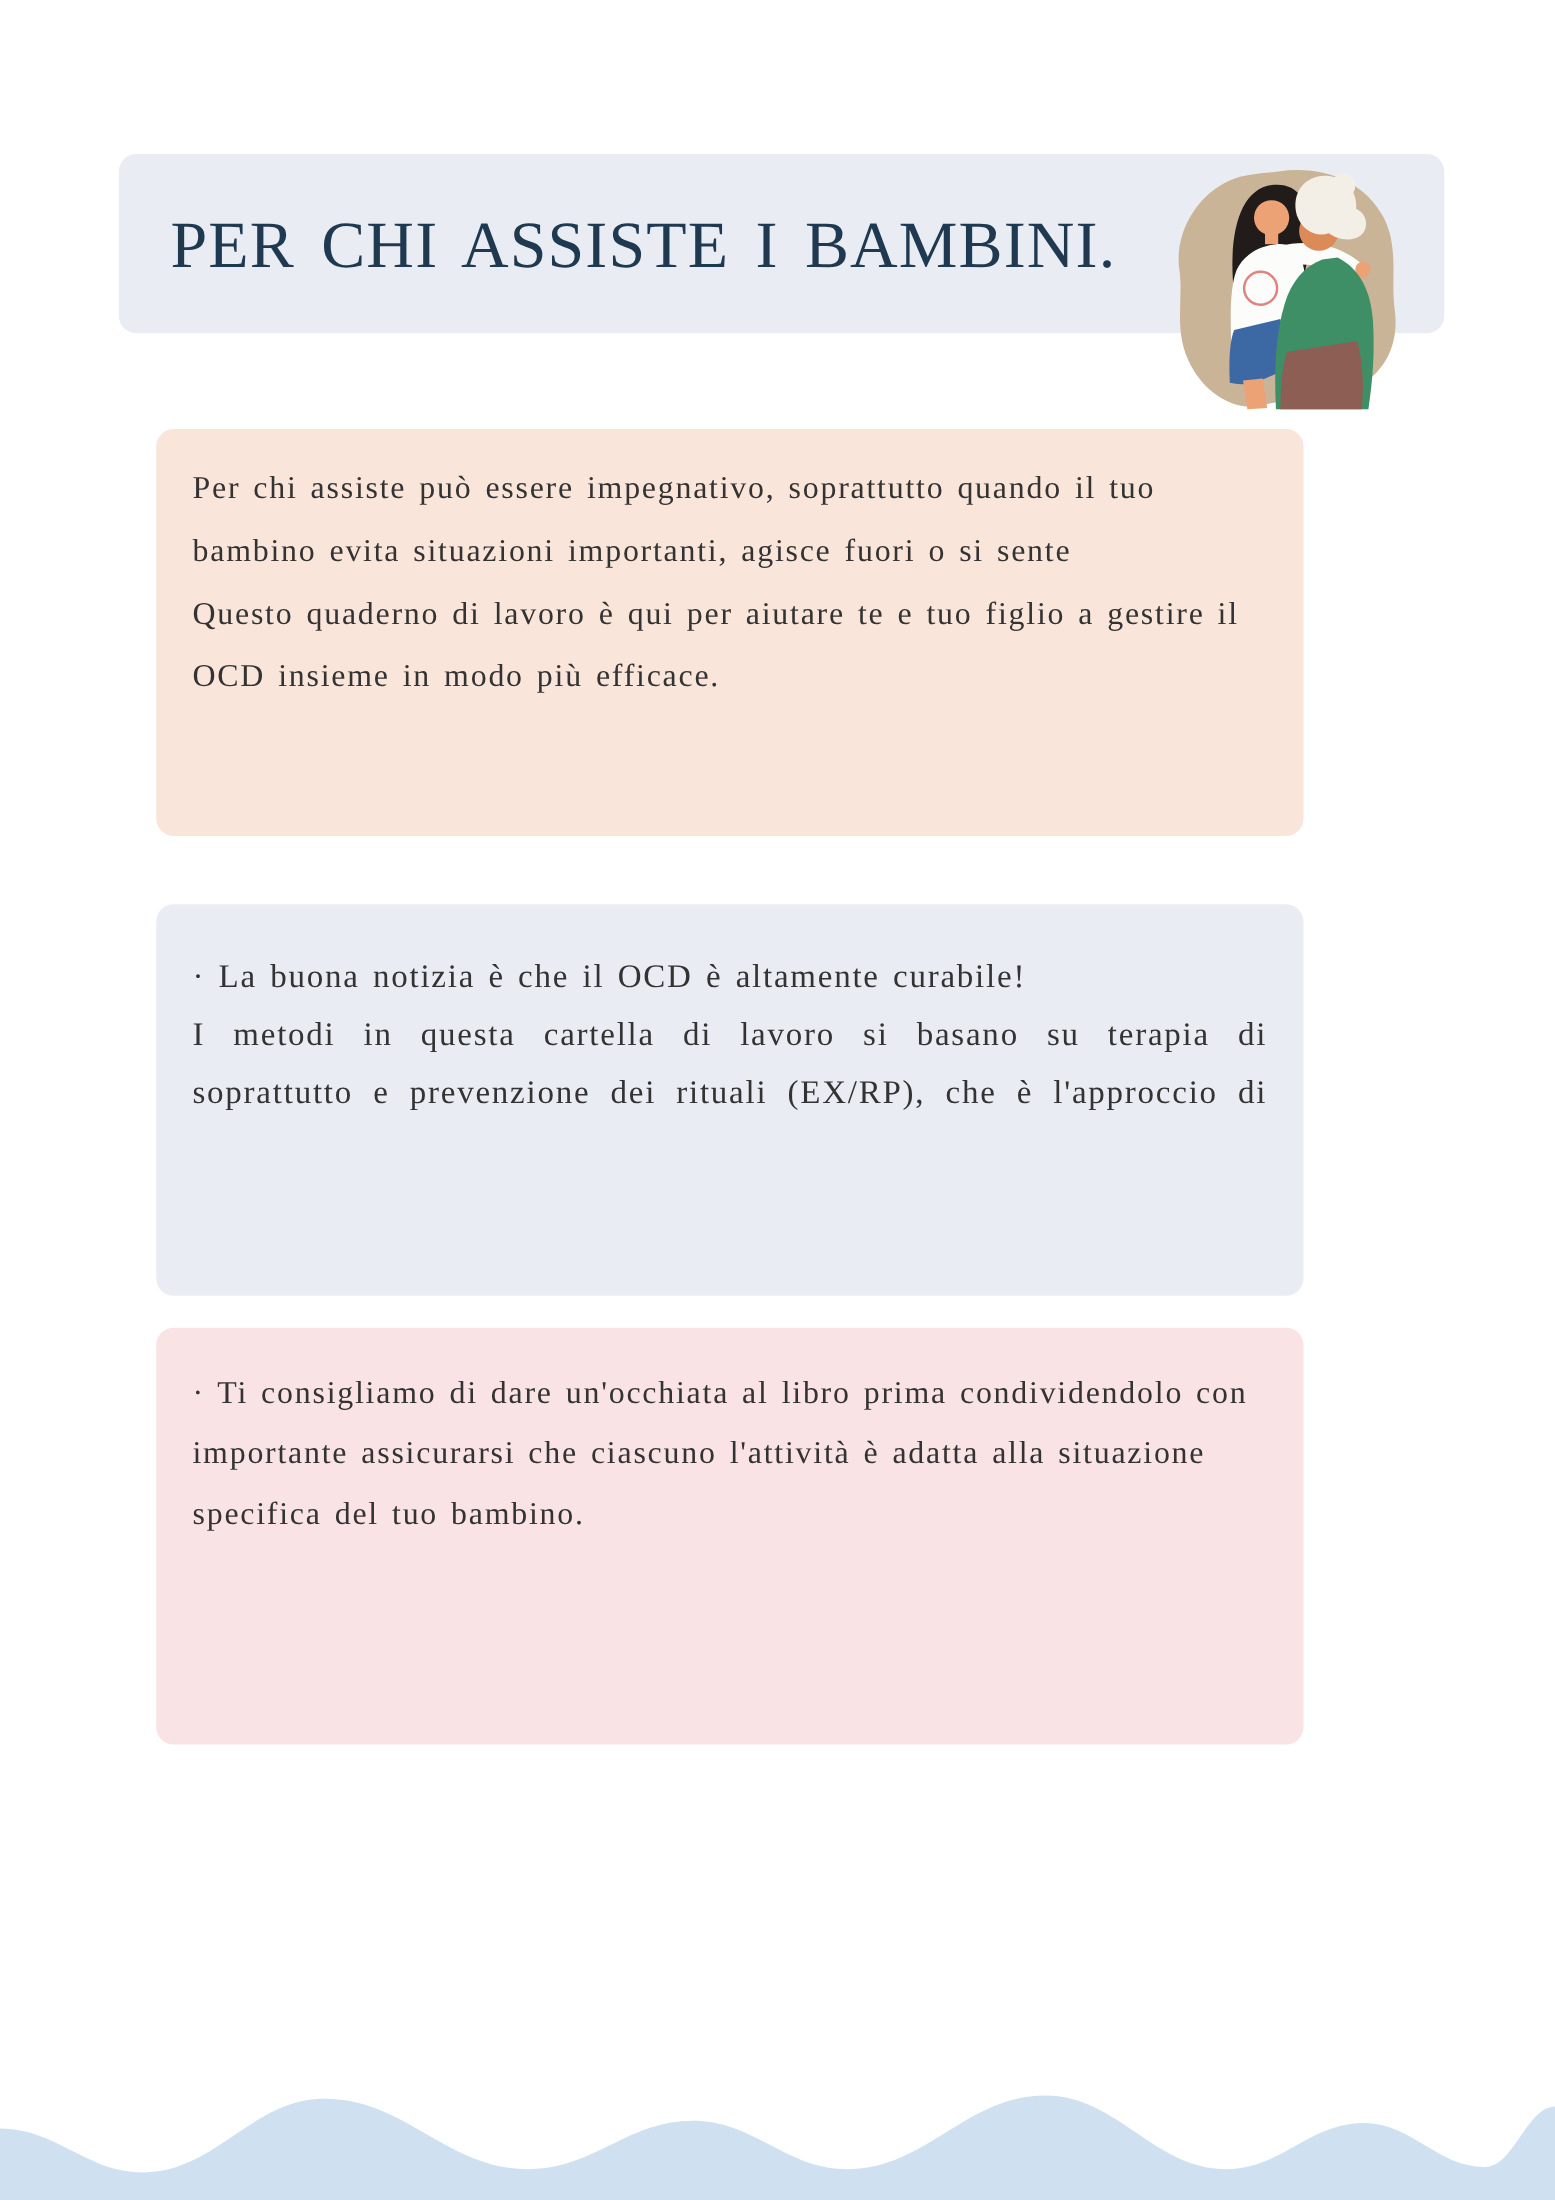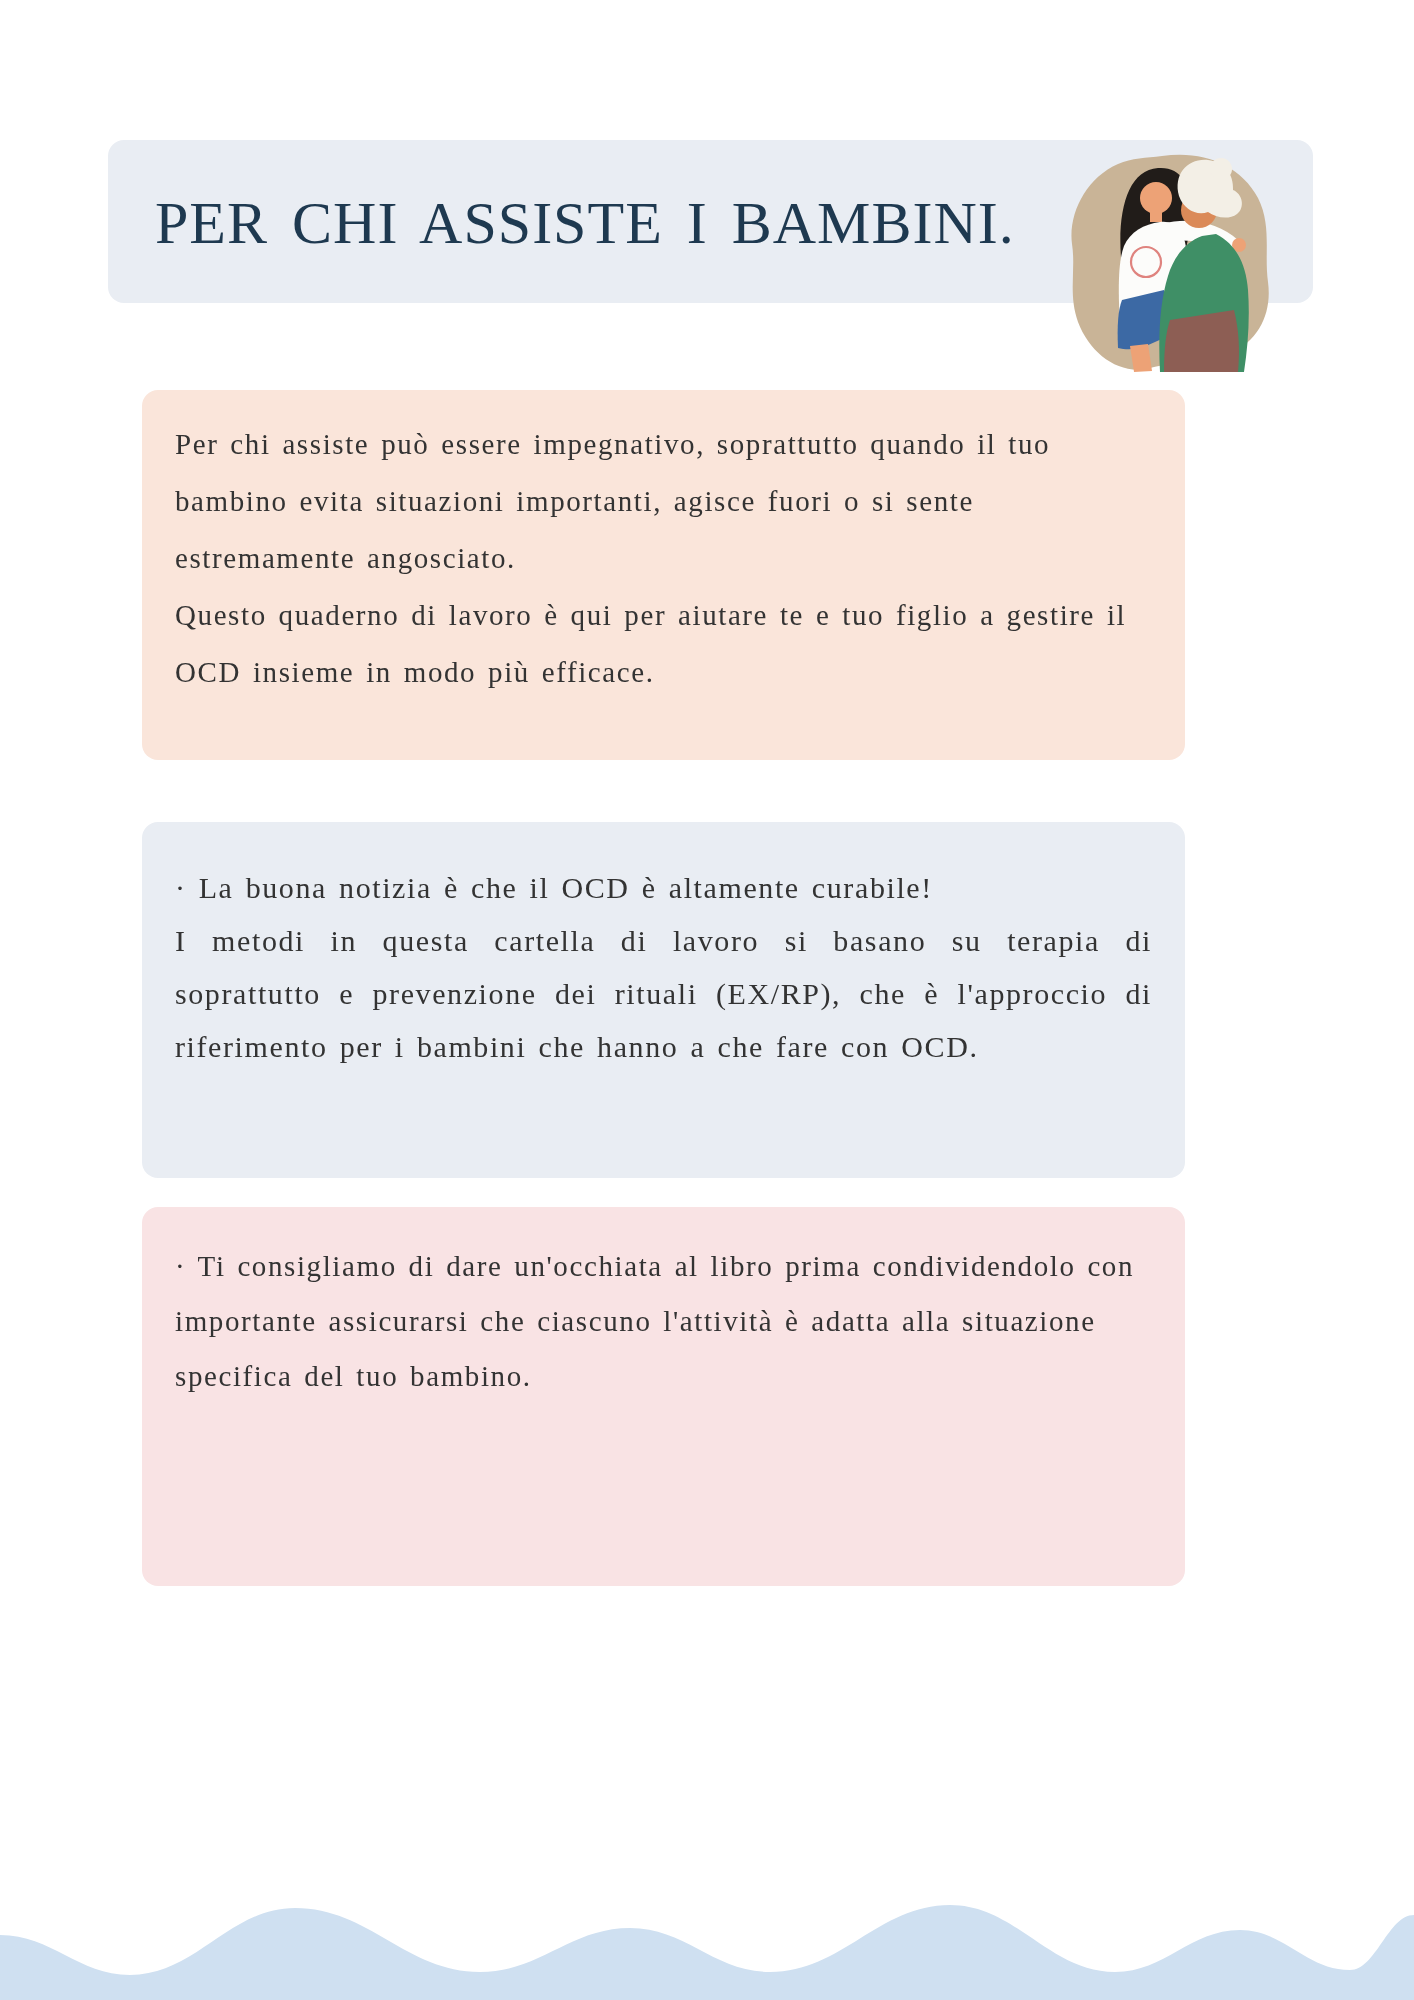--- a/index.html
+++ b/index.html
@@ -89,30 +89,28 @@
     <path d="M98,222 C96,184 98,152 106,126 C112,106 124,92 140,86 L154,84 C174,94 184,114 186,140 C188,168 186,196 182,222 Z" fill="#3f8f66"></path>
     <path d="M102,222 C102,198 104,182 108,170 L172,160 C177,180 178,200 176,222 Z" fill="#8d5e54"></path>
     <circle cx="137" cy="60" r="18" fill="#db8a58"></circle>
     <path d="M117,46 C111,24 126,8 146,10 C162,12 172,24 171,40 C181,44 183,58 175,64 C167,70 154,68 146,62 C135,66 122,60 117,46 Z" fill="#f3efe6"></path>
     <circle cx="159" cy="19" r="11" fill="#f3efe6"></circle>
   </svg>
 
   <section class="card intro card-text">
     <div class="line">Per chi assiste può essere impegnativo, soprattutto quando il tuo</div>
     <div class="line">bambino evita situazioni importanti, agisce fuori o si sente</div>
-    <div class="line">estremamente angosciato.</div>
     <div class="line">Questo quaderno di lavoro è qui per aiutare te e tuo figlio a gestire il</div>
     <div class="line">OCD insieme in modo più efficace.</div>
   </section>
 
   <section class="card goodnews card-text">
     <div class="line">· La buona notizia è che il OCD è altamente curabile!</div>
     <div class="line justify">I metodi in questa cartella di lavoro si basano su terapia di</div>
     <div class="line justify">soprattutto e prevenzione dei rituali (EX/RP), che è l'approccio di</div>
-    <div class="line">riferimento per i bambini che hanno a che fare con OCD.</div>
   </section>
 
   <section class="card advice card-text">
     <div class="line">· Ti consigliamo di dare un'occhiata al libro prima condividendolo con</div>
     <div class="line">importante assicurarsi che ciascuno l'attività è adatta alla situazione</div>
     <div class="line">specifica del tuo bambino.</div>
   </section>
 
   <svg class="bottom-wave" viewBox="0 0 1414 135" preserveAspectRatio="none" xmlns="http://www.w3.org/2000/svg">
     <path fill="#cfe0f1" d="M0,70

